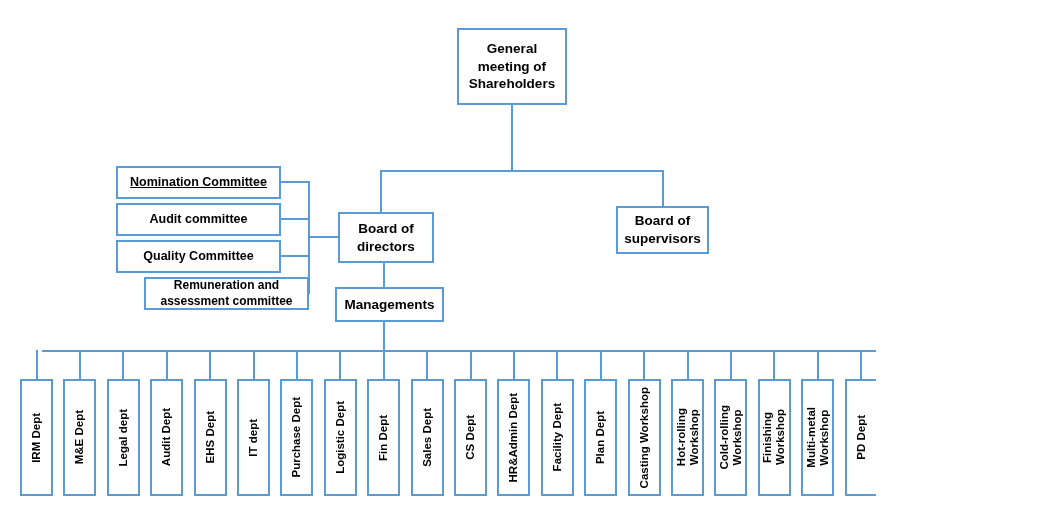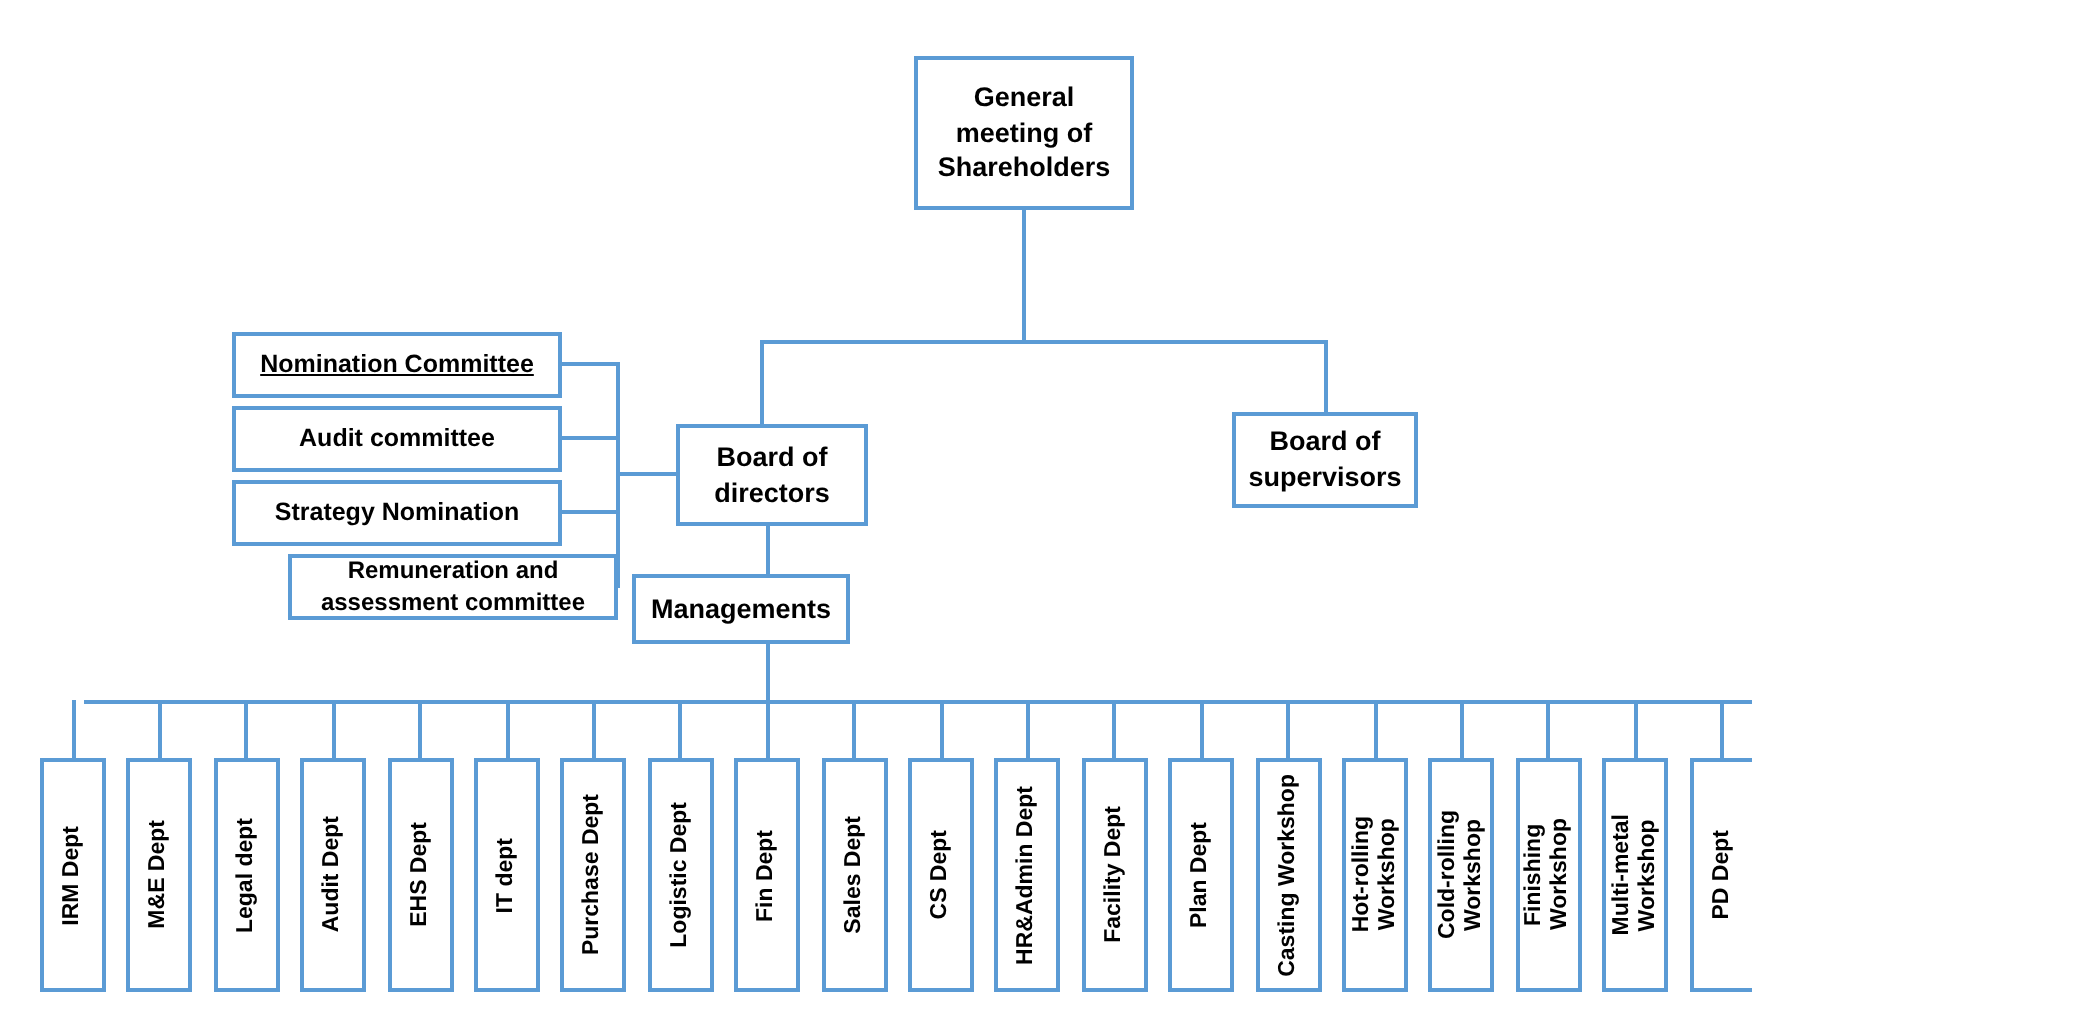--- a/index.html
+++ b/index.html
@@ -48,21 +48,21 @@
     left: 338px;  top: 212px;
     width: 96px;  height: 51px;
     font-size: 13.5px;
   }
   #node-board-supervisors {
     left: 616px;  top: 206px;
     width: 93px;  height: 48px;
     font-size: 13.5px;
   }
   #node-managements {
-    left: 316px;  top: 287px;
+    left: 335px;  top: 287px;
     width: 109px; height: 35px;
     font-size: 13.5px;
   }
   
   .committee {
     left: 116px;
     width: 165px;
     height: 33px;
     font-size: 12.5px;
   }
@@ -162,21 +162,21 @@
   </div>
 
   <div id="committee-layer">
       <div class="node committee" style="top: 166px; text-decoration: underline;">
         <span class="node-label">Nomination Committee</span>
       </div>
       <div class="node committee" style="top: 203px; text-align: center;">
         <span class="node-label">Audit committee</span>
       </div>
       <div class="node committee" style="top: 240px;">
-        <span class="node-label">Strategy Nomination</span>
+        <span class="node-label">Quality Committee</span>
       </div>
       <div class="node committee two-line" style="top: 277px; margin-left: 28px;">
         <span class="node-label">Remuneration and
 assessment committee</span>
       </div>
     </div>
   <div id="department-layer">
       <div class="node dept" style="left: 20px;">
         <span class="node-label">IRM Dept</span>
       </div>

